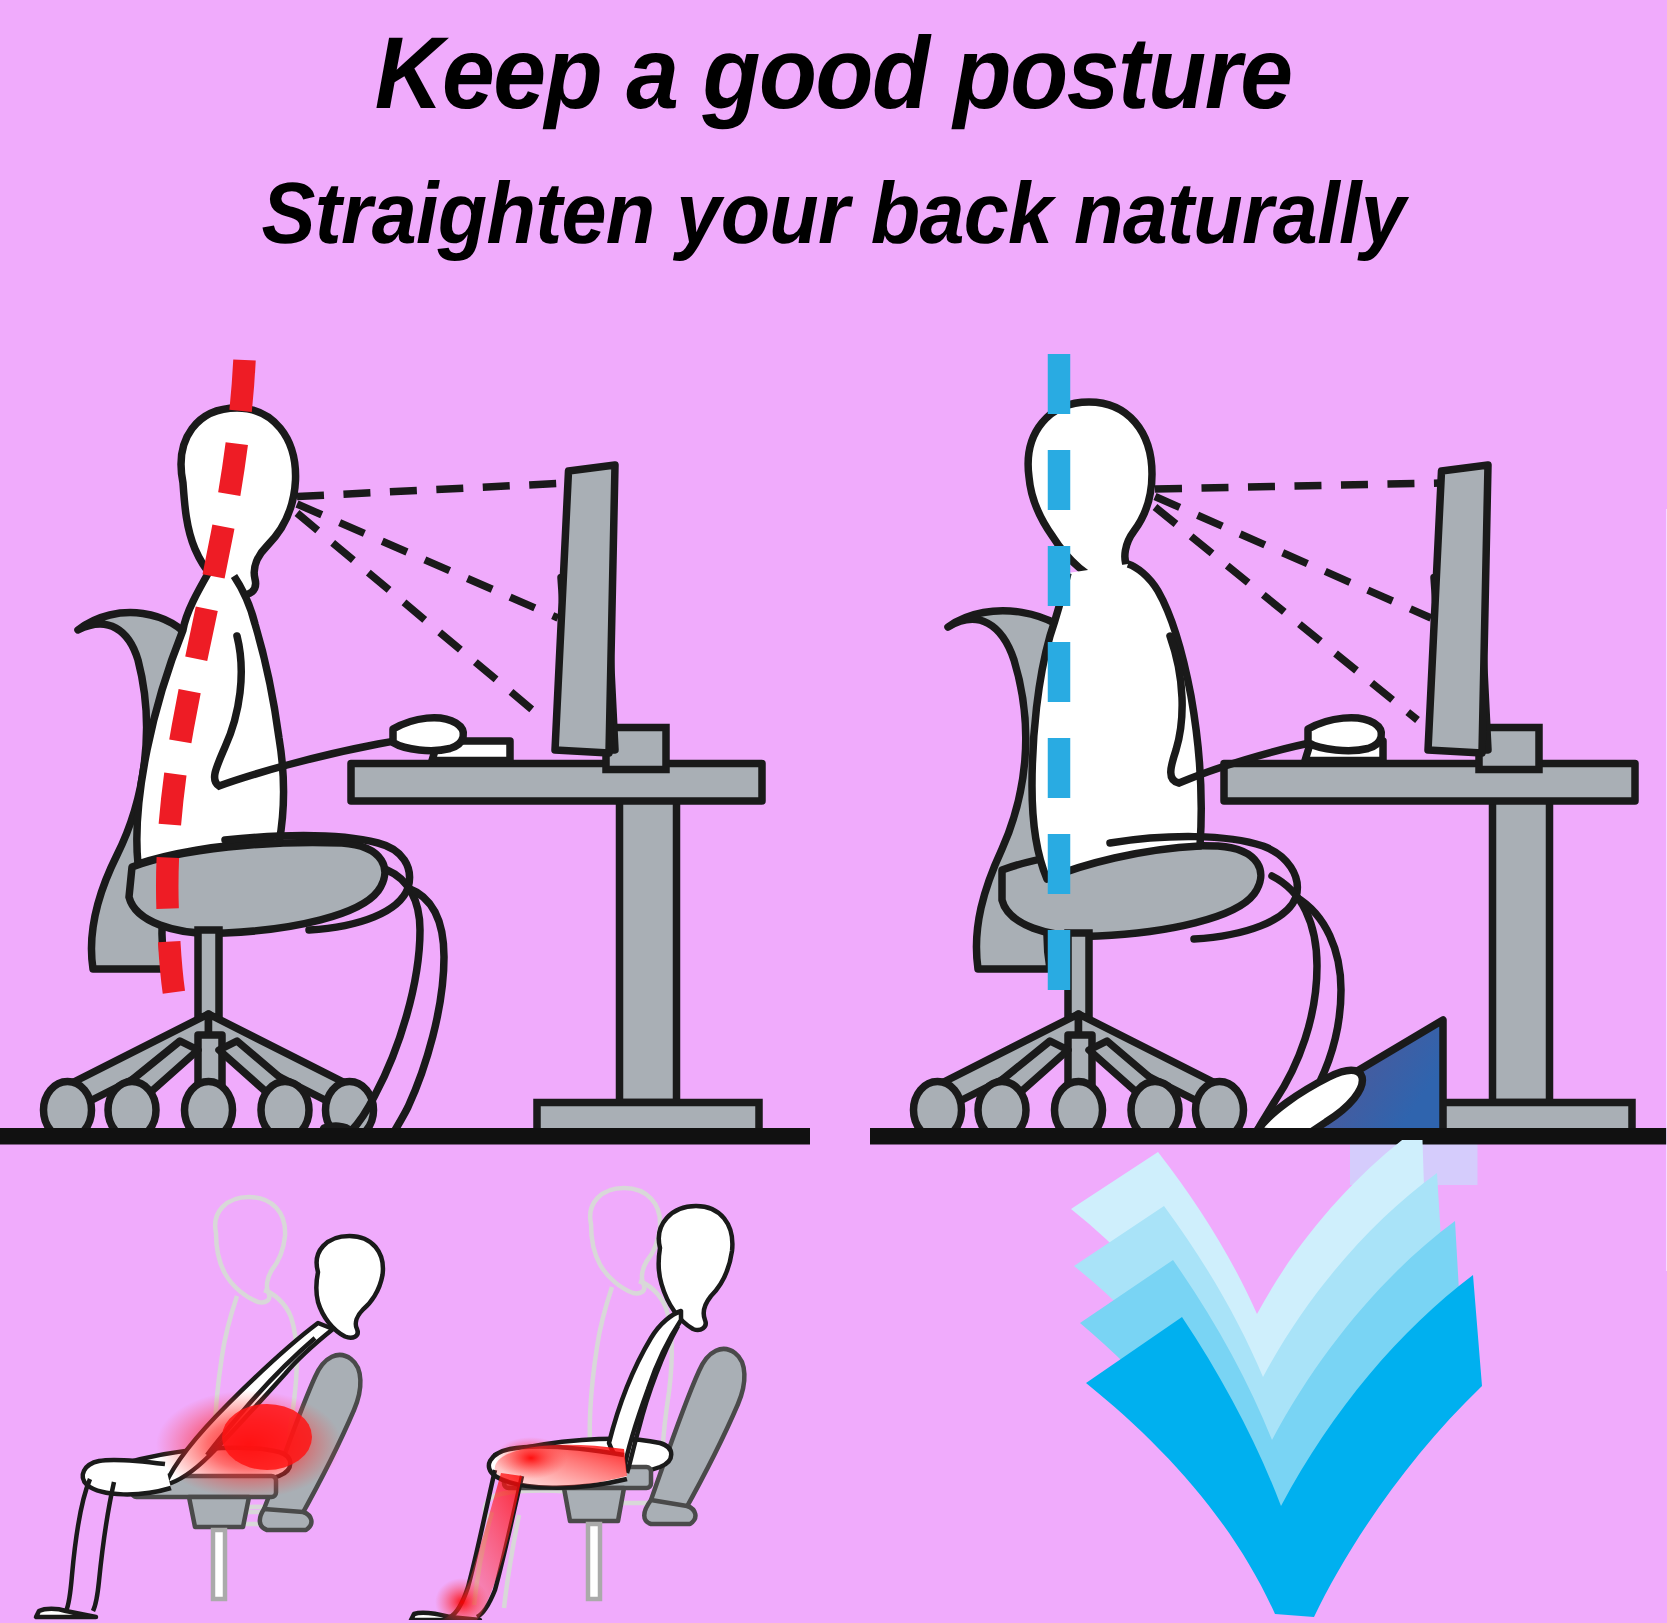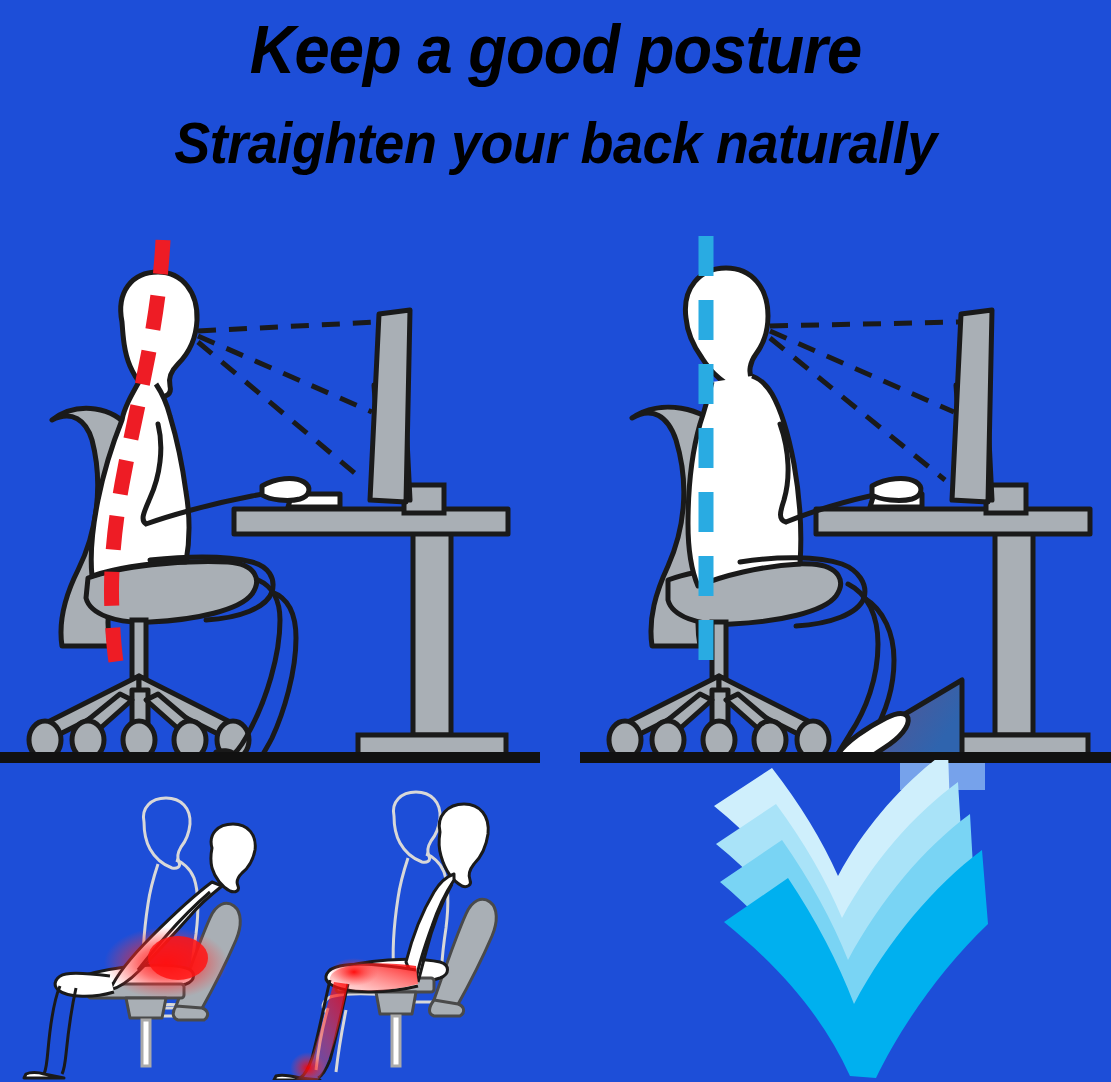--- a/index.html
+++ b/index.html
@@ -11,21 +11,21 @@
     width: 1111px;
     height: 1082px;
     font-family: "Liberation Sans", sans-serif;
     overflow: hidden;
     position: relative;
   }
   #poster {
     position: relative;
     width: 1111px;
     height: 1082px;
-    background: #1d4ed8;
+    background: #f0abfc;
   }
   .headings {
     position: absolute;
     top: 0;
     left: 0;
     width: 1111px;
     text-align: center;
   }
   .title-main {
     font-family: "Liberation Sans", sans-serif;

